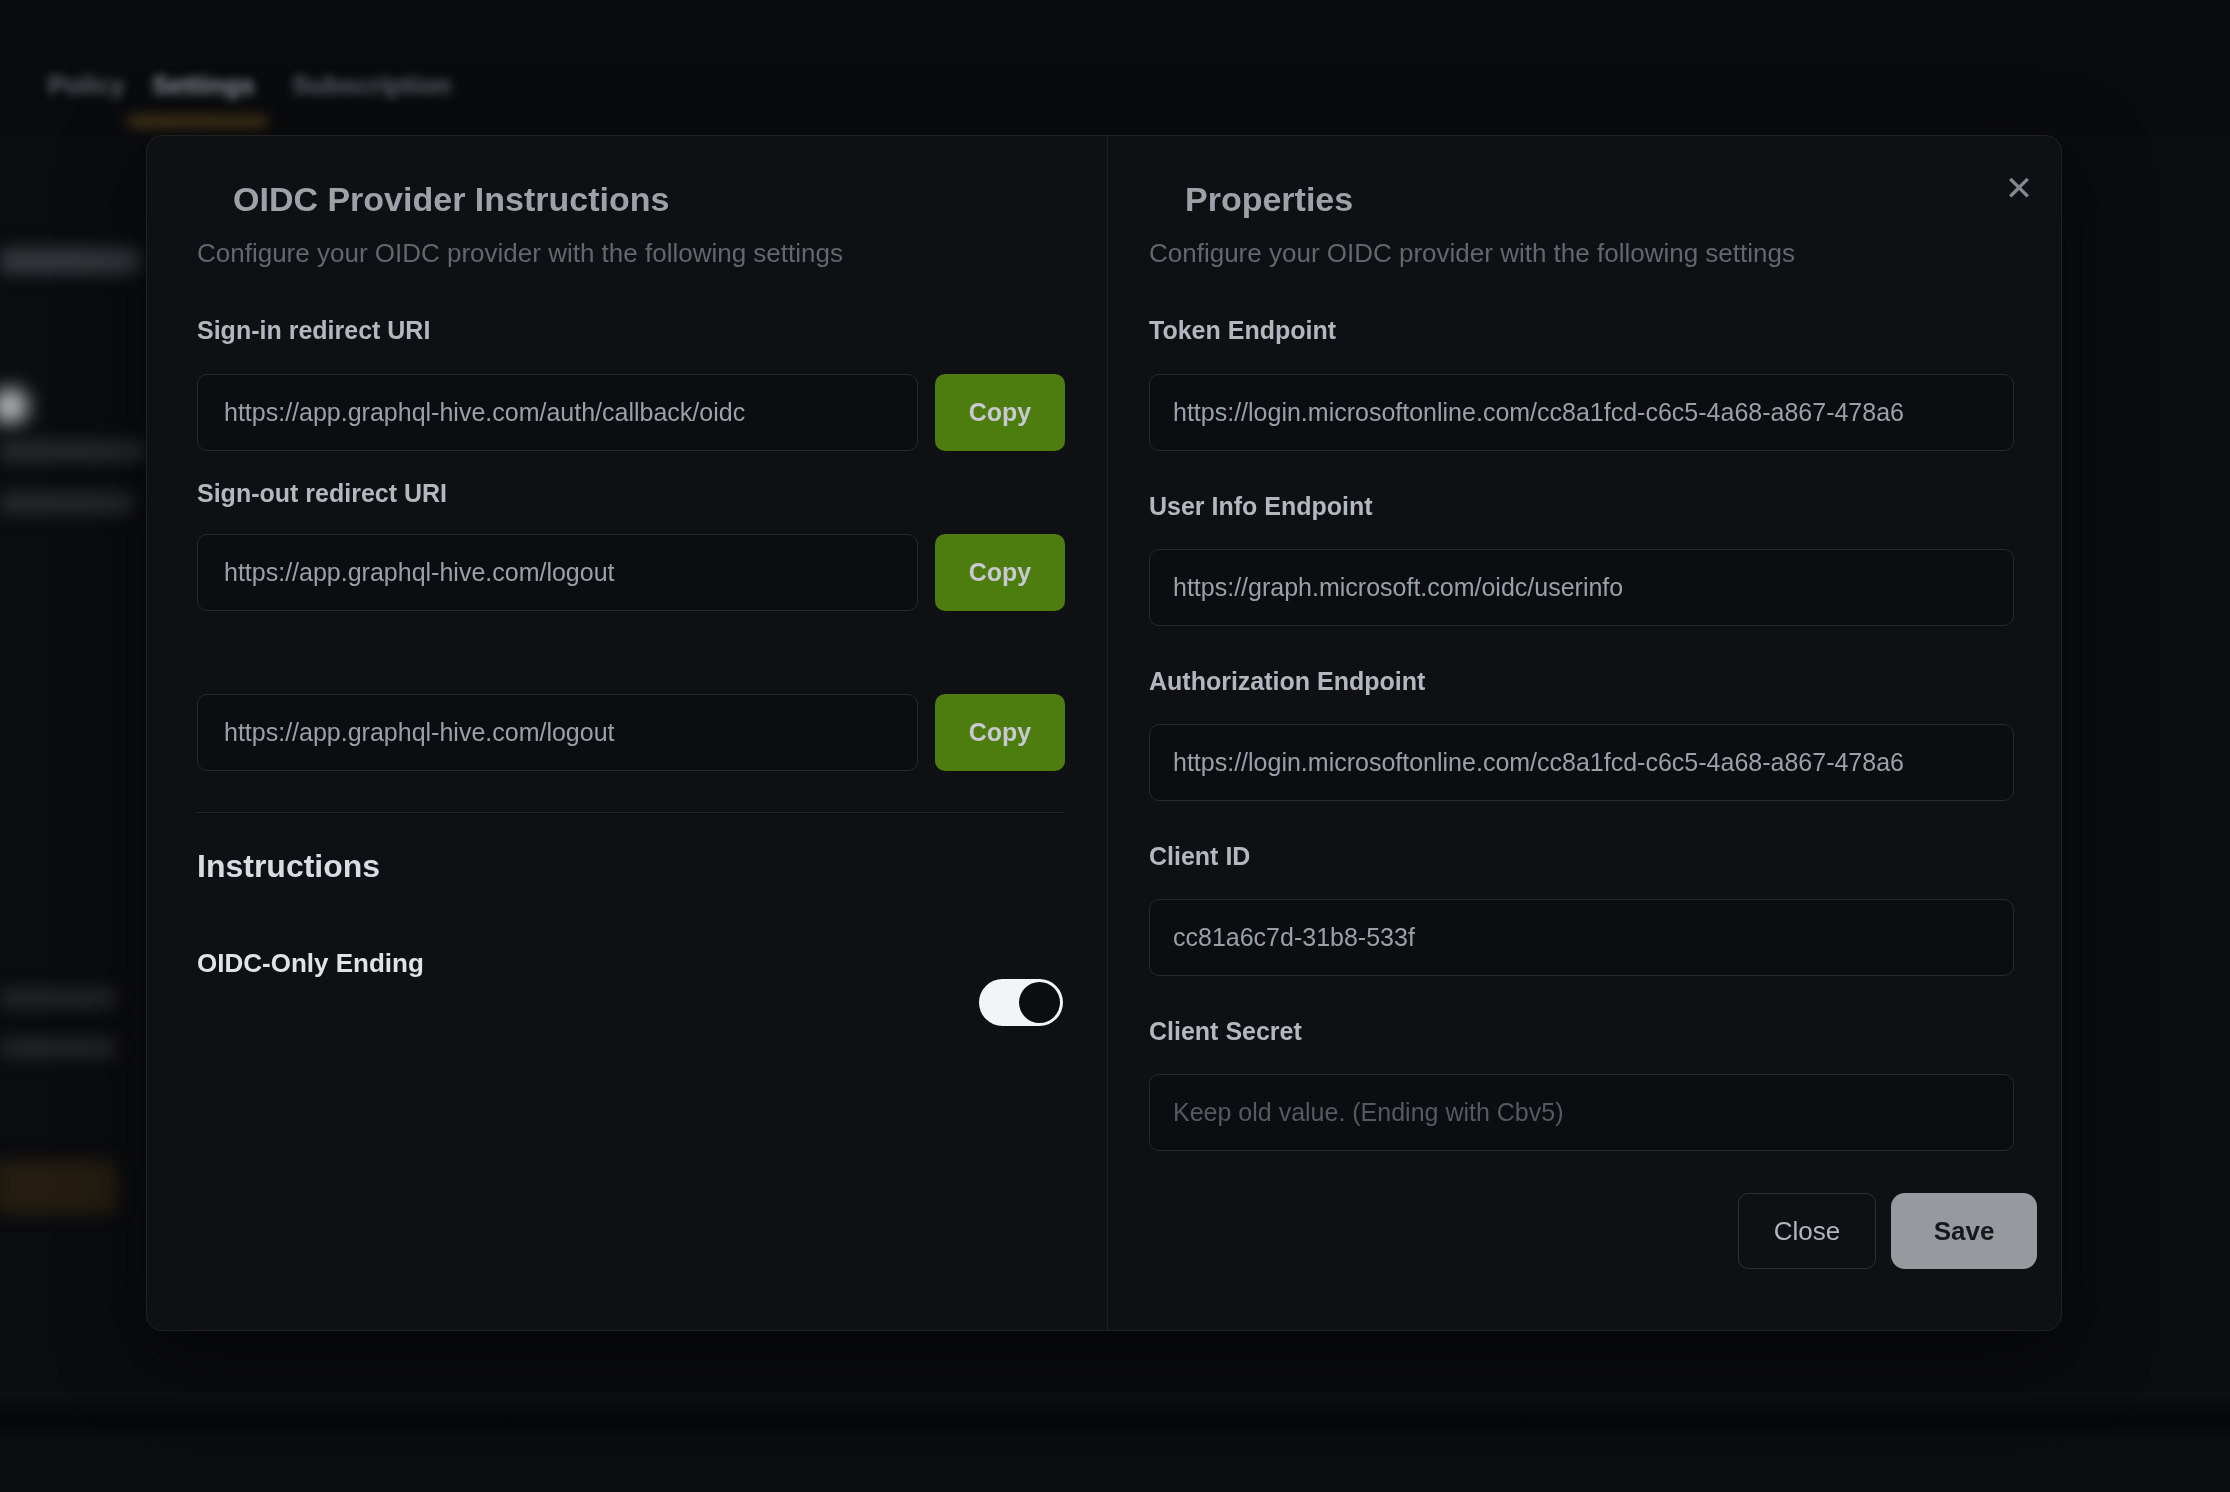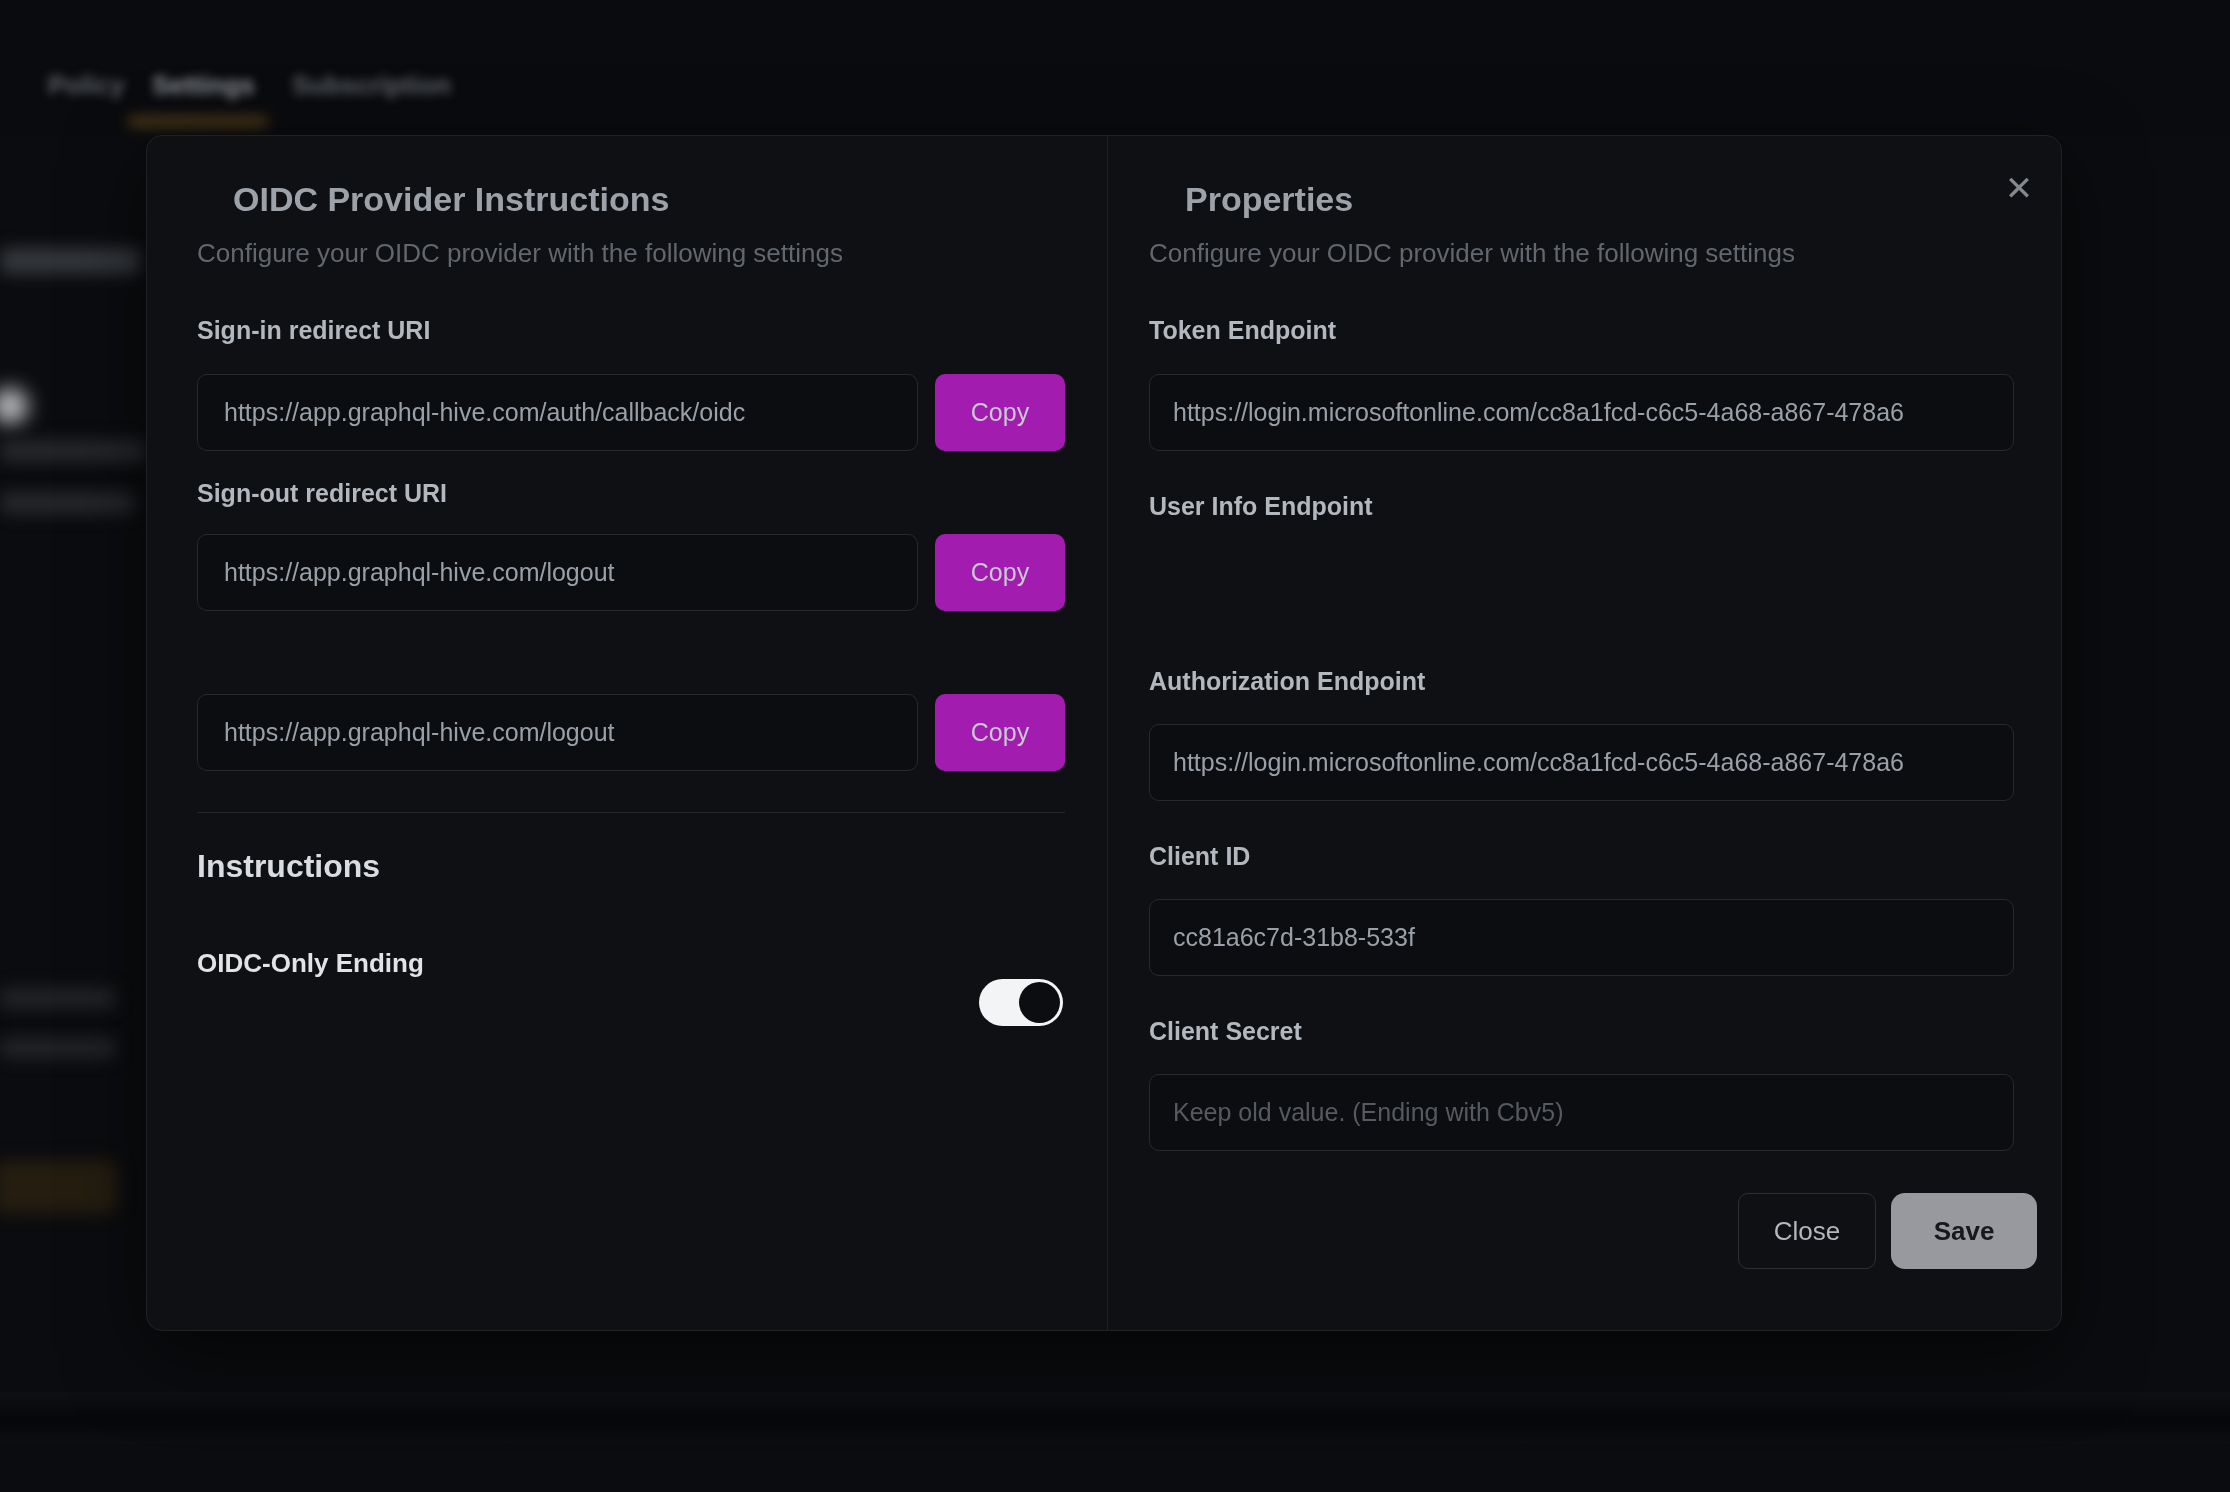--- a/index.html
+++ b/index.html
@@ -42,22 +42,22 @@
   .sec-sub   { position:absolute; font-size:26px; font-weight:400; color:#62666d; white-space:nowrap; }
   .f-label   { position:absolute; font-size:25px; font-weight:600; color:#b3b7be; white-space:nowrap; }
 
   .tb { position:absolute; height:77px; background:#0c0d10; border:1px solid #26292e;
         border-radius:10px; color:#9aa0a8; font-size:25px; padding:0 26px;
         font-family:inherit; outline:none; white-space:nowrap; overflow:hidden; }
   .tb::placeholder { color:#565a60; }
   .tb-left  { left:50px;  width:721px; }
   .tb-right { left:1002px; width:865px;padding-left:23px; }
 
-  .copy-btn { position:absolute; left:788px; width:130px; height:77px; background:#a21caf;
-              border:none; border-radius:10px; color:#c6cad0; font-size:25px; font-weight:400;
+  .copy-btn { position:absolute; left:788px; width:130px; height:77px; background:#4d7c0f;
+              border:none; border-radius:10px; color:#c6cad0; font-size:25px; font-weight:700;
               font-family:inherit; cursor:pointer; }
 
   .section-divider { position:absolute; left:50px; top:676px; width:868px; height:1px; background:#24262b; }
   .restrictions-h  { position:absolute; left:50px; top:712px; font-size:32px; font-weight:700; color:#d9dce1; }
   .toggle-label    { position:absolute; left:50px; top:812px; font-size:26px; font-weight:700; color:#e1e3e6; }
   .toggle-desc     { position:absolute; left:50px; top:850px; width:660px; font-size:20px;
                      line-height:36px; color:#7a7e84; }
   .toggle { position:absolute; left:832px; top:843px; width:84px; height:47px;
             background:#f3f4f6; border-radius:26px; cursor:pointer; }
   .toggle .knob { position:absolute; top:3px; right:3px; width:41px; height:41px;
@@ -126,20 +126,21 @@
       <div class="knob"></div>
     </div>
 
     <div class="sec-title" style="left:1002px; top:44px;">Properties</div>
     <div class="sec-sub" style="left:1002px; top:102px;">Configure your OIDC provider with the following settings</div>
 
     <div class="f-label r-label0" style="left:1002px;">Token Endpoint</div>
     <input class="tb tb-right r-input0" value="https://login.microsoftonline.com/cc8a1fcd-c6c5-4a68-a867-478a6" style="">
 
     <div class="f-label r-label1" style="left:1002px;">User Info Endpoint</div>
+    <input class="tb tb-right r-input1" value="https://graph.microsoft.com/oidc/userinfo" style="">
 
     <div class="f-label r-label2" style="left:1002px;">Authorization Endpoint</div>
     <input class="tb tb-right r-input2" value="https://login.microsoftonline.com/cc8a1fcd-c6c5-4a68-a867-478a6" style="">
 
     <div class="f-label r-label3" style="left:1002px;">Client ID</div>
     <input class="tb tb-right r-input3" value="cc81a6c7d-31b8-533f" style="">
 
     <div class="f-label r-label4" style="left:1002px;">Client Secret</div>
     <input class="tb tb-right r-input4" placeholder="Keep old value. (Ending with Cbv5)" style="">
 

